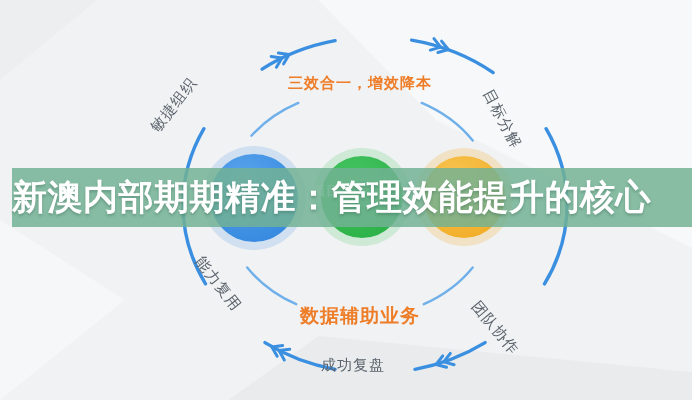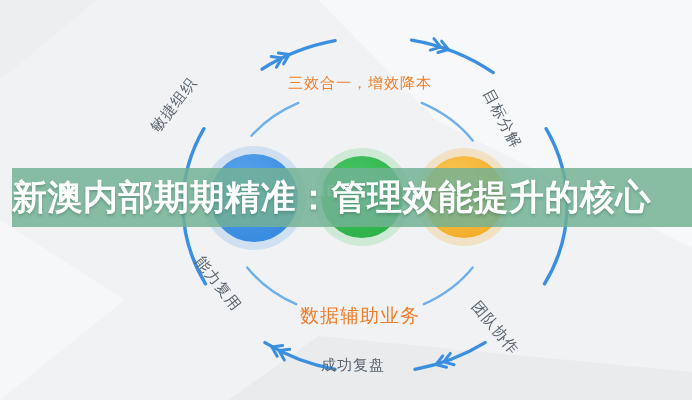--- a/index.html
+++ b/index.html
@@ -31,21 +31,21 @@
   .arc-inner{fill:none;stroke:var(--arc-blue-light);stroke-width:2.4;stroke-linecap:round;}
   .chevrons{fill:none;stroke:var(--arc-blue);stroke-width:3;stroke-linecap:round;stroke-linejoin:round;}
 
   .stage-label{
     position:absolute;z-index:2;color:var(--label-gray);
     font-size:15px;letter-spacing:1px;white-space:nowrap;
     transform:translate(-50%,-50%);
   }
   .rot{transform-origin:center;}
   .orange-caption{
-    position:absolute;z-index:2;color:var(--accent-orange);font-weight:400;
+    position:absolute;z-index:2;color:var(--accent-orange);font-weight:700;
     white-space:nowrap;transform:translate(-50%,-50%);letter-spacing:1px;
   }
 
   .ball{position:absolute;border-radius:50%;z-index:3;transform:translate(-50%,-50%);}
   .ball-blue{width:88px;height:88px;left:254px;top:198px;
     background:radial-gradient(circle at 38% 30%,#5aa4ec,var(--ball-blue));
     box-shadow:0 0 0 8px rgba(90,160,230,0.22);}
   .ball-green{width:82px;height:82px;left:362px;top:197px;
     background:radial-gradient(circle at 38% 30%,#47c563,var(--ball-green));
     box-shadow:0 0 0 8px rgba(80,200,110,0.22);}

